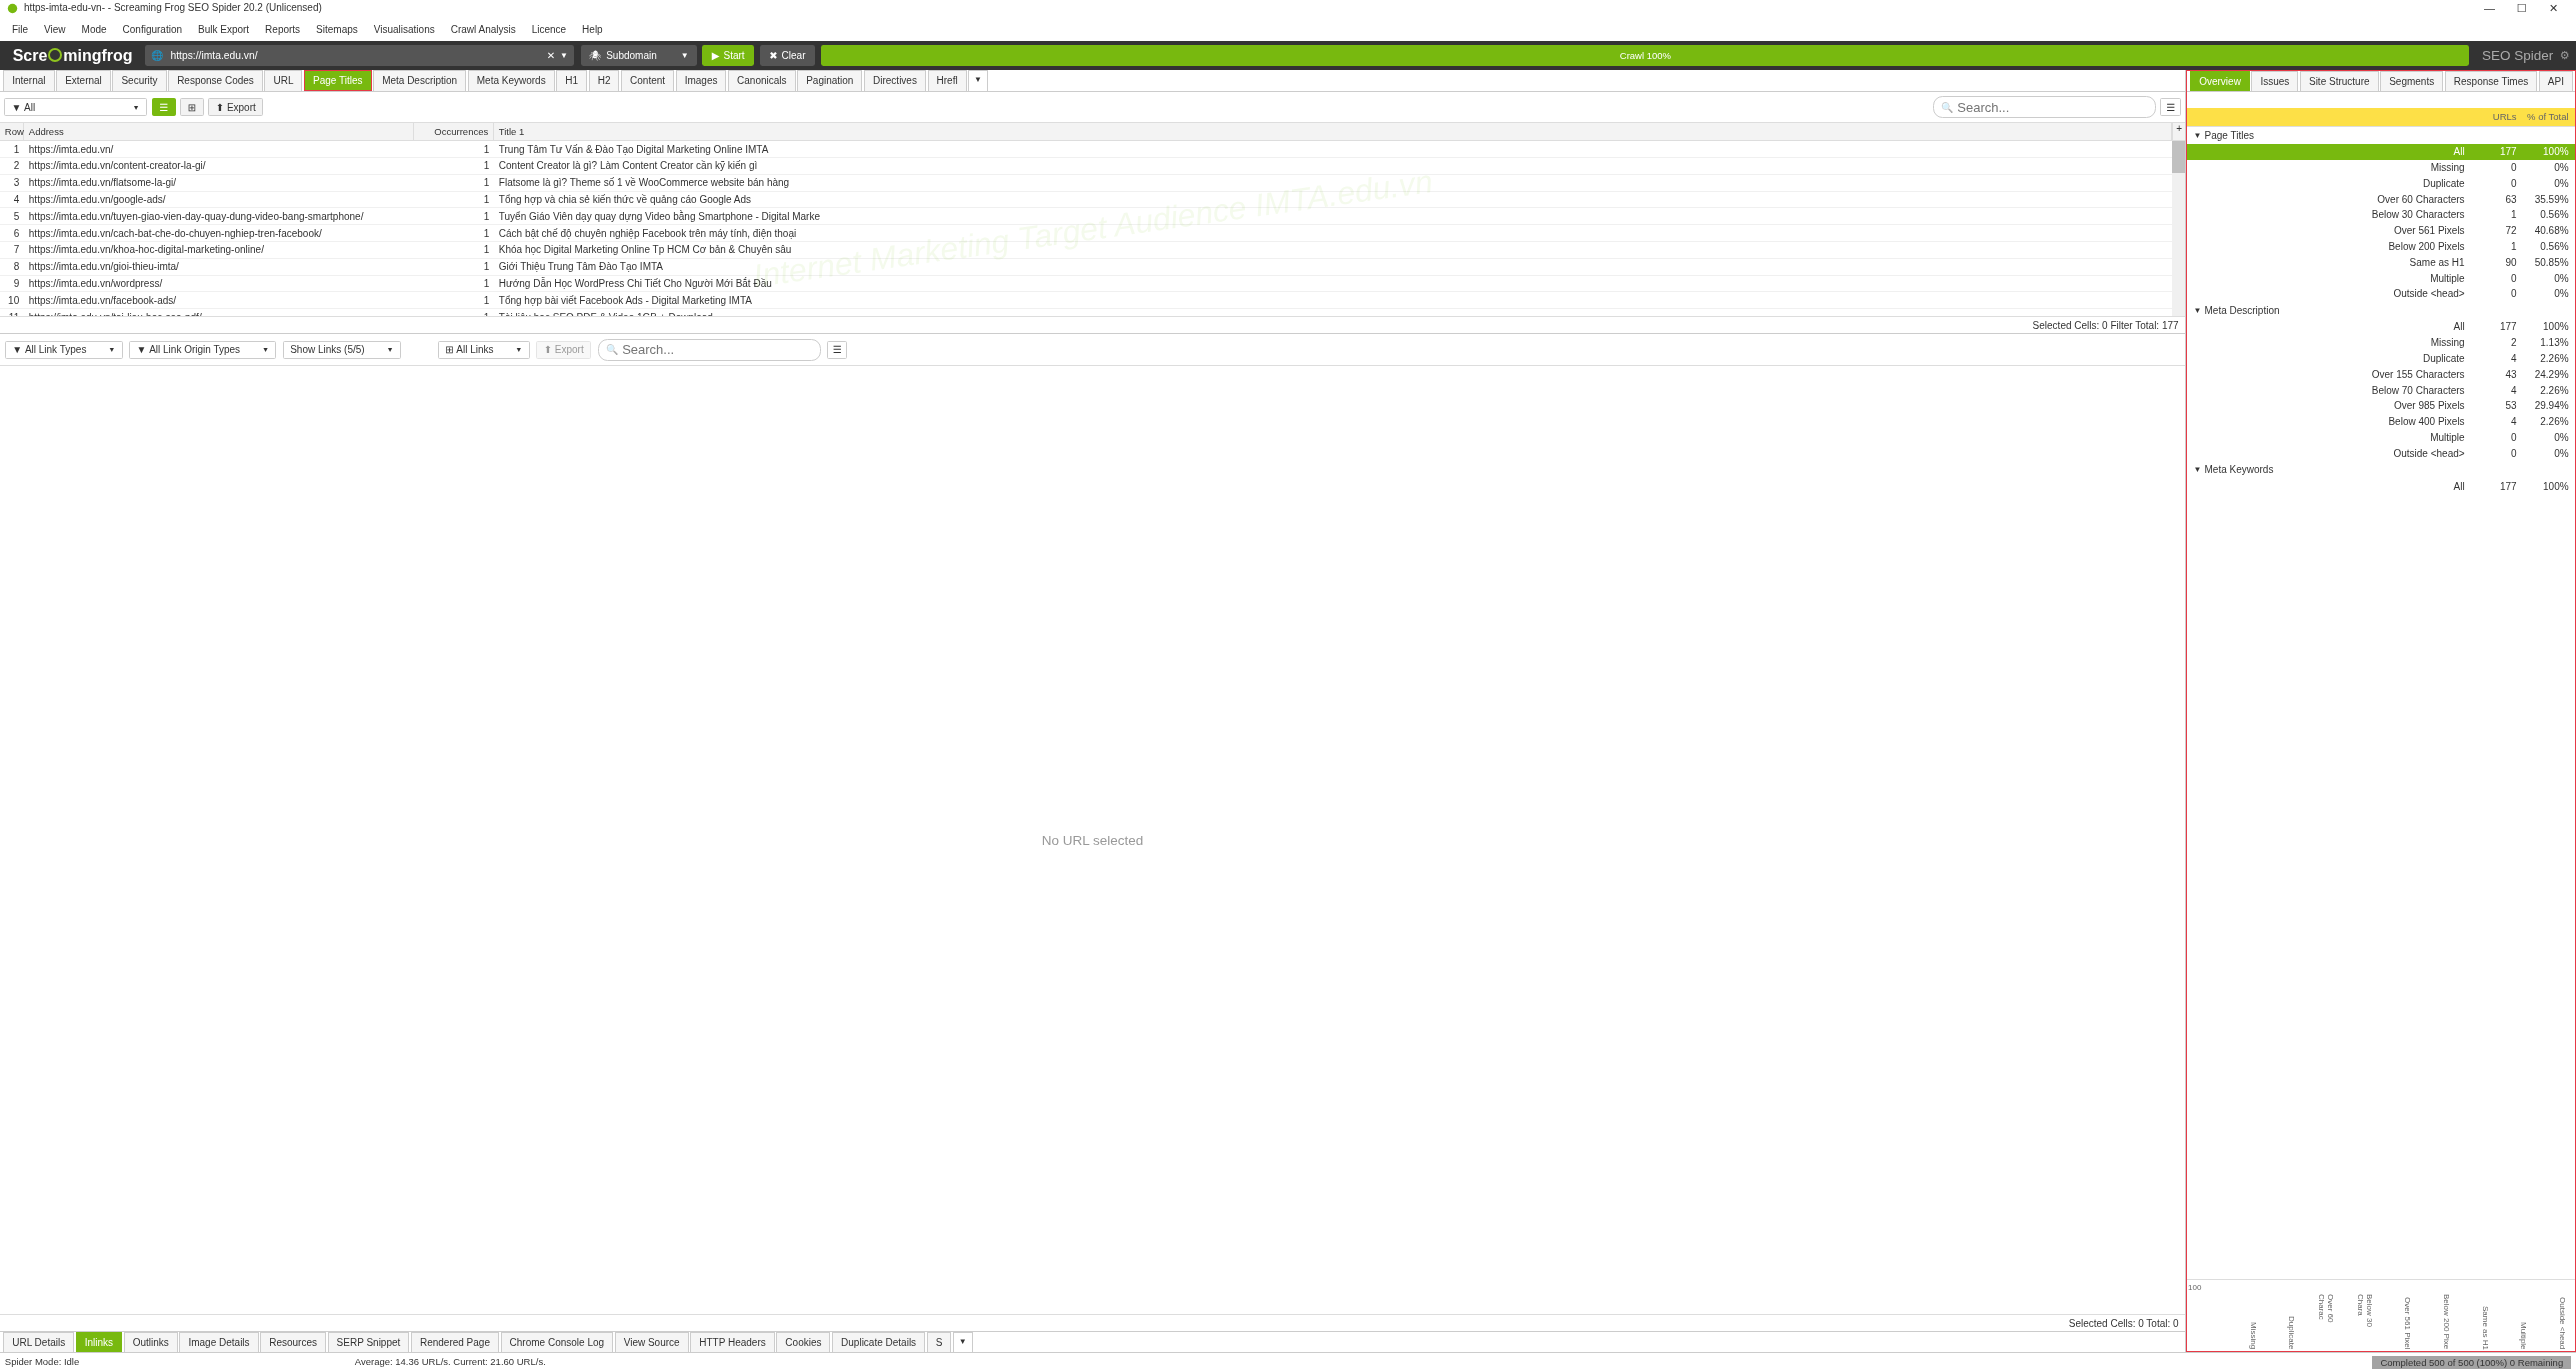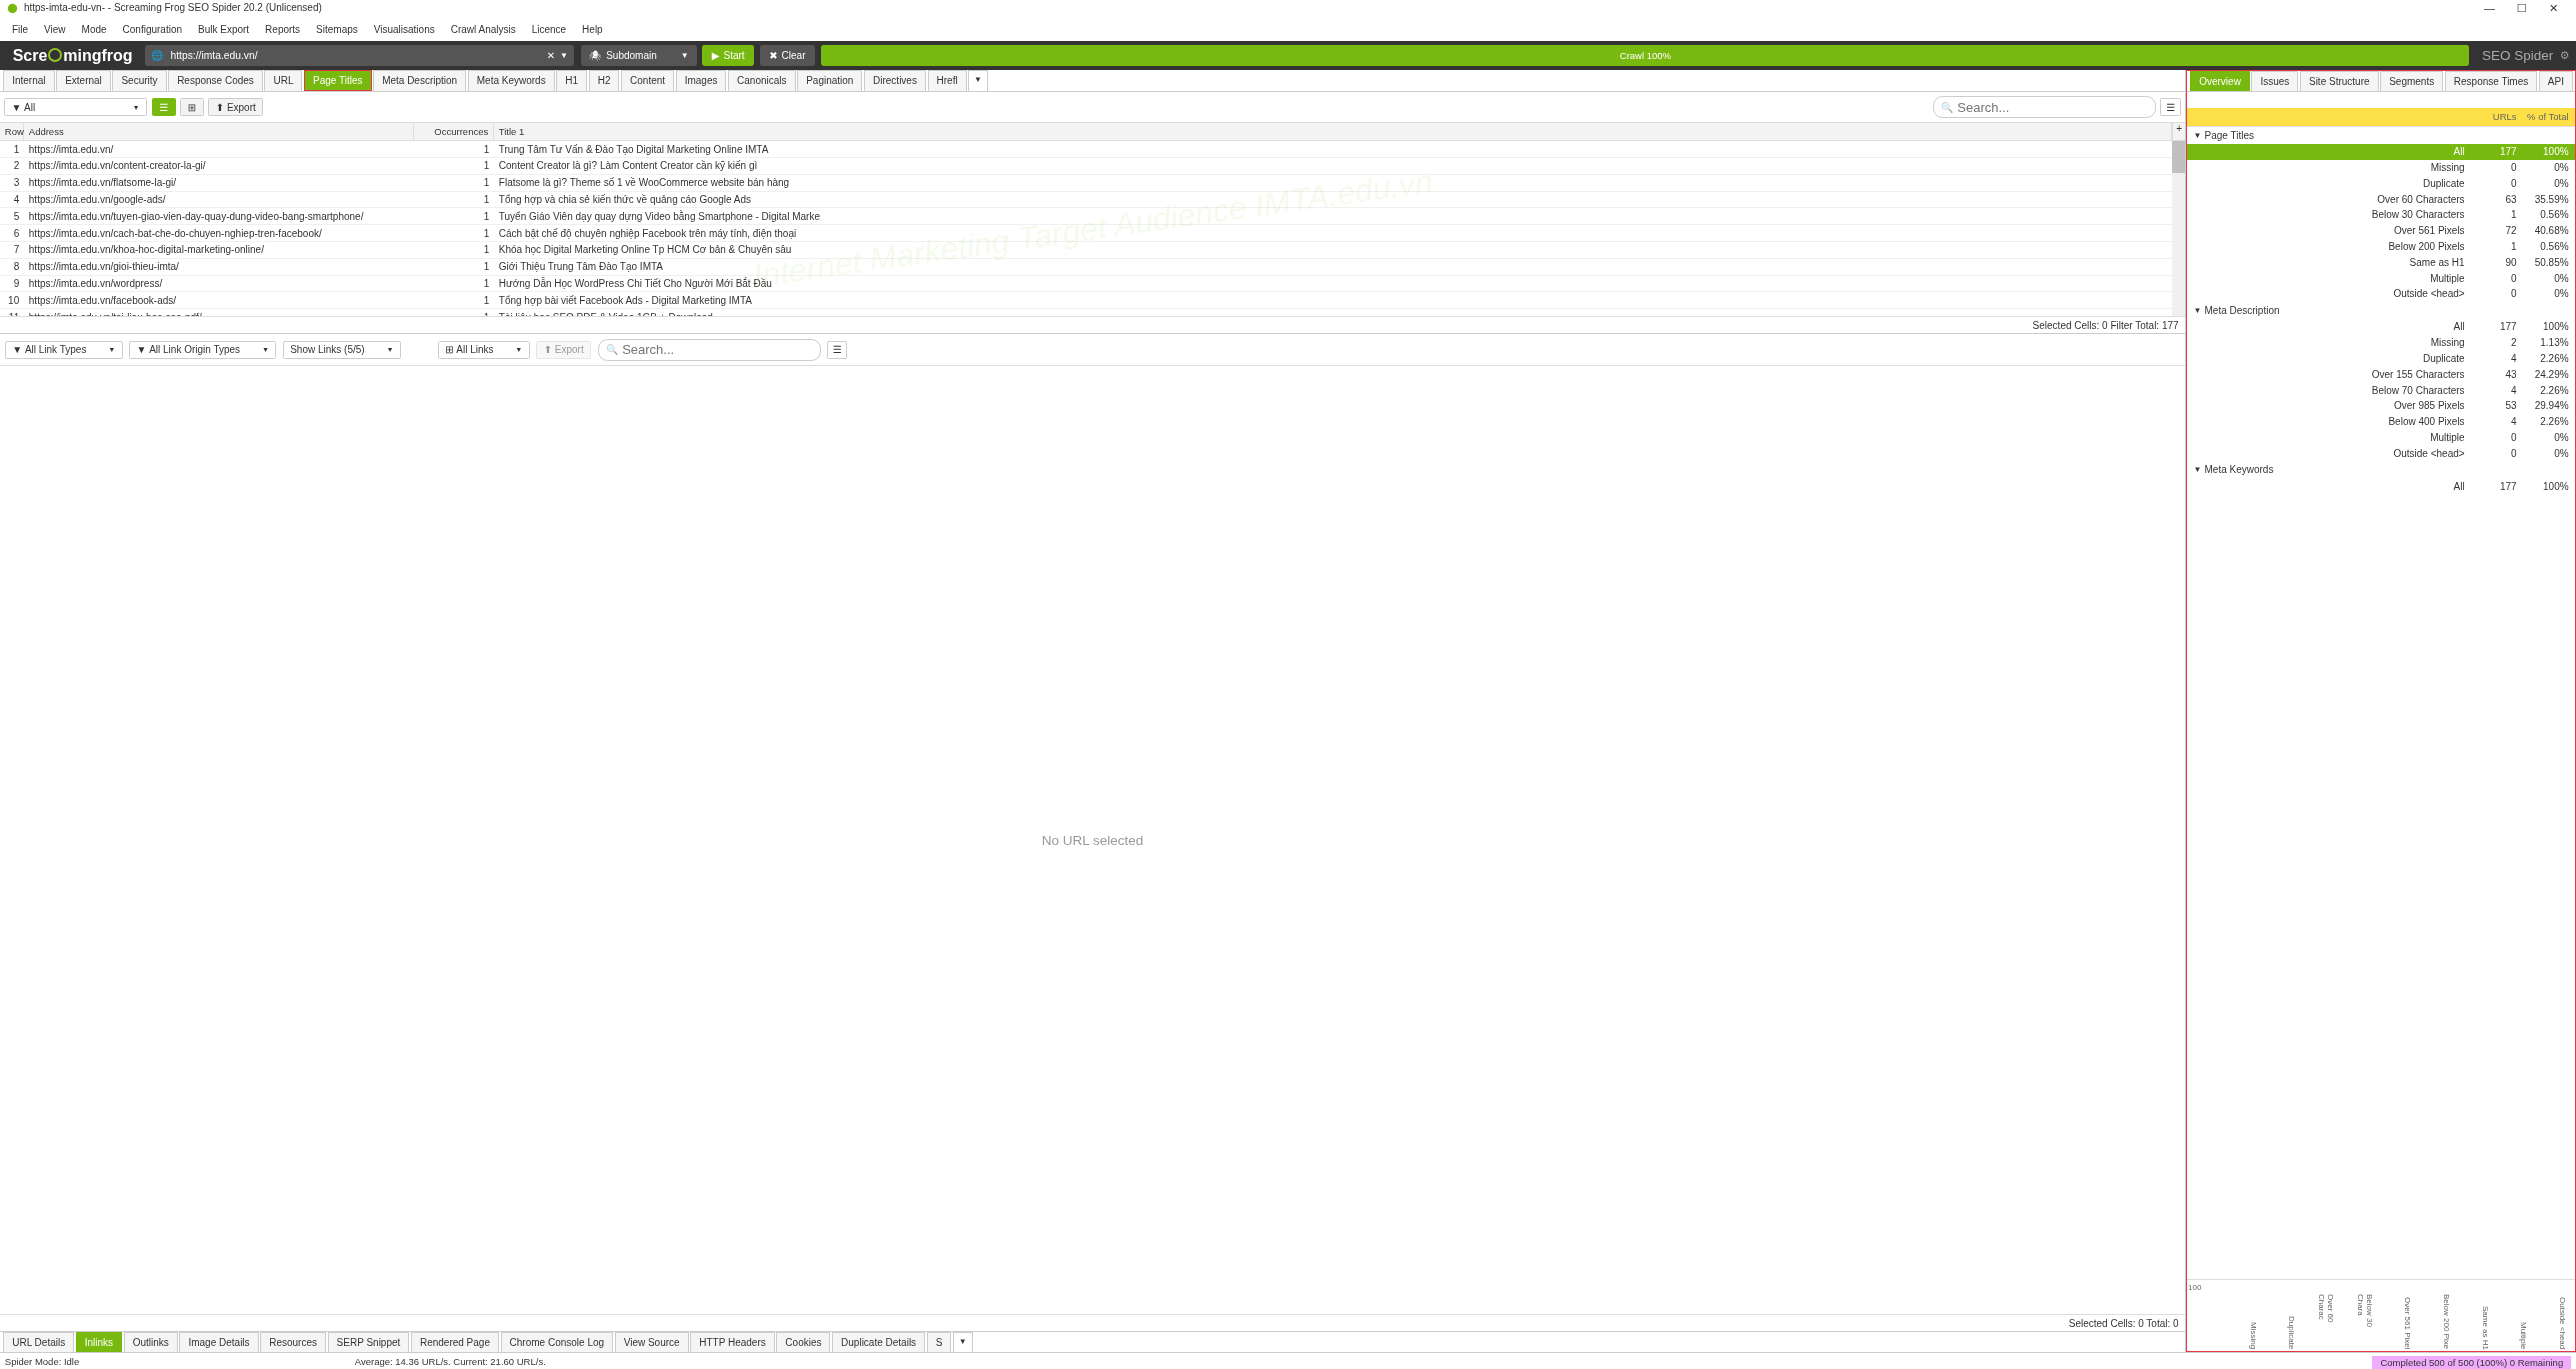--- a/index.html
+++ b/index.html
@@ -57,21 +57,21 @@
 .plus-col { width:12.7px; background:#f3f3f3; border-left:0.8px solid #ddd; text-align:center; cursor:pointer; }
 .status-line { padding:2.4px 6.4px; text-align:right; border-top:0.8px solid #ddd; font-size:10px; }
 .mid-toolbar { display:flex; align-items:center; padding:4.8px; gap:6.4px; border-top:0.8px solid #ccc; border-bottom:0.8px solid #ddd; }
 .detail-head { display:flex; background:#f3f3f3; border-bottom:0.8px solid #ddd; }
 .detail-head .col { padding:3.2px 4.8px; border-right:0.8px solid #ddd; }
 .no-url { flex:1; display:flex; align-items:center; justify-content:center; color:#999; font-size:13.5px; }
 .bottom-tabs { display:flex; border-top:0.8px solid #ccc; padding-left:3.2px; }
 .footer { display:flex; border-top:0.8px solid #ccc; padding:2.4px 4.8px; font-size:9.5px; }
 .footer .left { flex:0 0 350px; }
 .footer .mid { flex:1; }
-.footer .right { background:#f0abfc; padding:1.6px 8px; }
+.footer .right { background:#a3a3a3; padding:1.6px 8px; }
 .ov-head { display:flex; background:#fde047; padding:3.2px 6.4px; font-size:9.5px; color:#666; border-bottom:0.8px solid #ddd;margin-top:16px; }
 .ov-head span:first-child { flex:1; }
 .ov-head span { width:52px; text-align:right; }
 .section-title { display:flex; align-items:center; padding:3.2px 6.4px; cursor:pointer; font-size:10px; }
 .section-title .arr { margin-right:3.2px; font-size:8px; }
 .ov-row { display:flex; padding:2.4px 6.4px 2.4px 22px; cursor:pointer; }
 .ov-row.sel { background:#78b90f; color:#fff; }
 .ov-row span:first-child { flex:1; }
 .ov-row span { width:52px; text-align:right; }
 .ov-body { flex:1; overflow:auto; }

